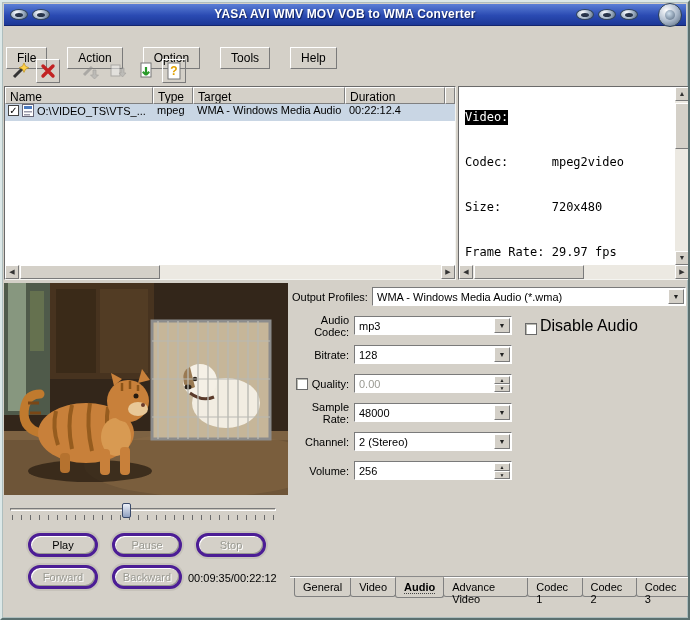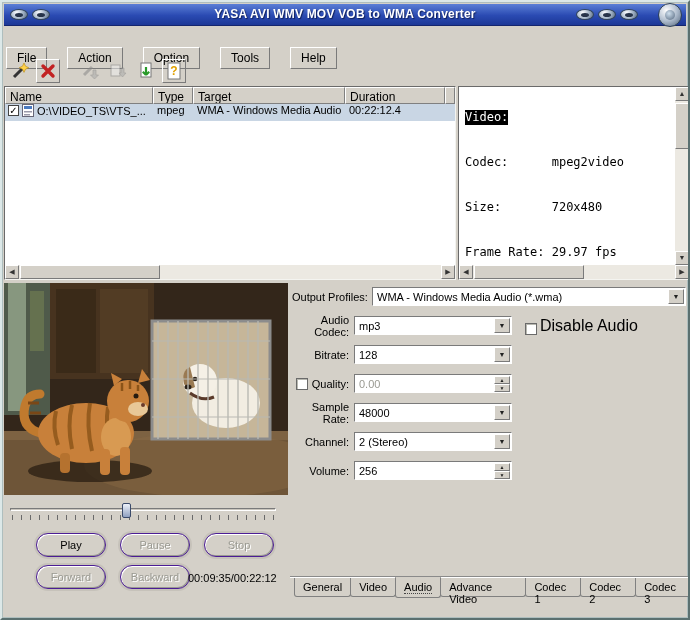--- a/index.html
+++ b/index.html
@@ -135,24 +135,23 @@
   .slider .ticks{
     position:absolute; left:2px; right:0; top:11px; height:5px;
     background:repeating-linear-gradient(90deg,#6a6a6a 0 1px, transparent 1px 9px);
   }
   .slider .thumb{
     position:absolute; left:42%; top:-1px; width:9px; height:15px; border-radius:2px;
     background:linear-gradient(180deg,#eef2fa,#8fa0c0); border:1px solid #3a4a6a;
   }
   .pbtn{
     position:absolute; width:70px; height:24px; border-radius:12px; background:#d4d0c8;
-    border:1px solid #4c1d95; font-size:11px; color:#000;
+    border:3px solid #4c1d95; font-size:11px; color:#000;
     display:flex; align-items:center; justify-content:center;
     box-shadow: inset 1px 1px 0 #ffffff, inset -1px -1px 0 #9a9a92, 0 0 0 2px #c6c2ba;
-    margin-left: 8px;
   }
   .pbtn.disabled{ color:#9a9a92; text-shadow:1px 1px 0 #fff; }
   .time{ position:absolute; left:186px; top:570px; font-size:11px; color:#000; }
 
   
   .settings{ position:absolute; left:288px; top:281px; width:400px; height:317px; }
   .profiles-row{ position:absolute; left:2px; top:4px; right:4px; display:flex; align-items:center; }
   .lbl{ font-size:11px; color:#000; }
   .profiles-row .lbl{ width:80px; flex:0 0 auto; }
   .combo{
@@ -192,21 +191,21 @@
     position:absolute; left:0; right:0; top:294px; height:23px;
     border-top:1px solid #ffffff; box-shadow:0 -1px 0 #8a8a8a;
     display:flex; padding-left:4px;
   }
   .tab{
     font-size:11px; padding:3px 8px; background:#d4d0c8; height:19px;
     border:1px solid #808080; border-top:none; border-radius:0 0 3px 3px;
     margin-right:-1px; color:#000;
   }
   .tab.active{ height:21px; margin-top:-1px; border-top:1px solid #d4d0c8; z-index:2; position:relative; }
-  .tab.active .tab-label{ border-bottom:1px dotted #444; }
+  .tab.active .tab-label{ border-bottom:1px dotted #444;font-weight:bold; }
 
   svg{ display:block; }
 </style>
 </head>
 <body>
 
 <div class="window">
 
   <div class="titlebar">
     <span class="oval" style="left:6px"></span>

